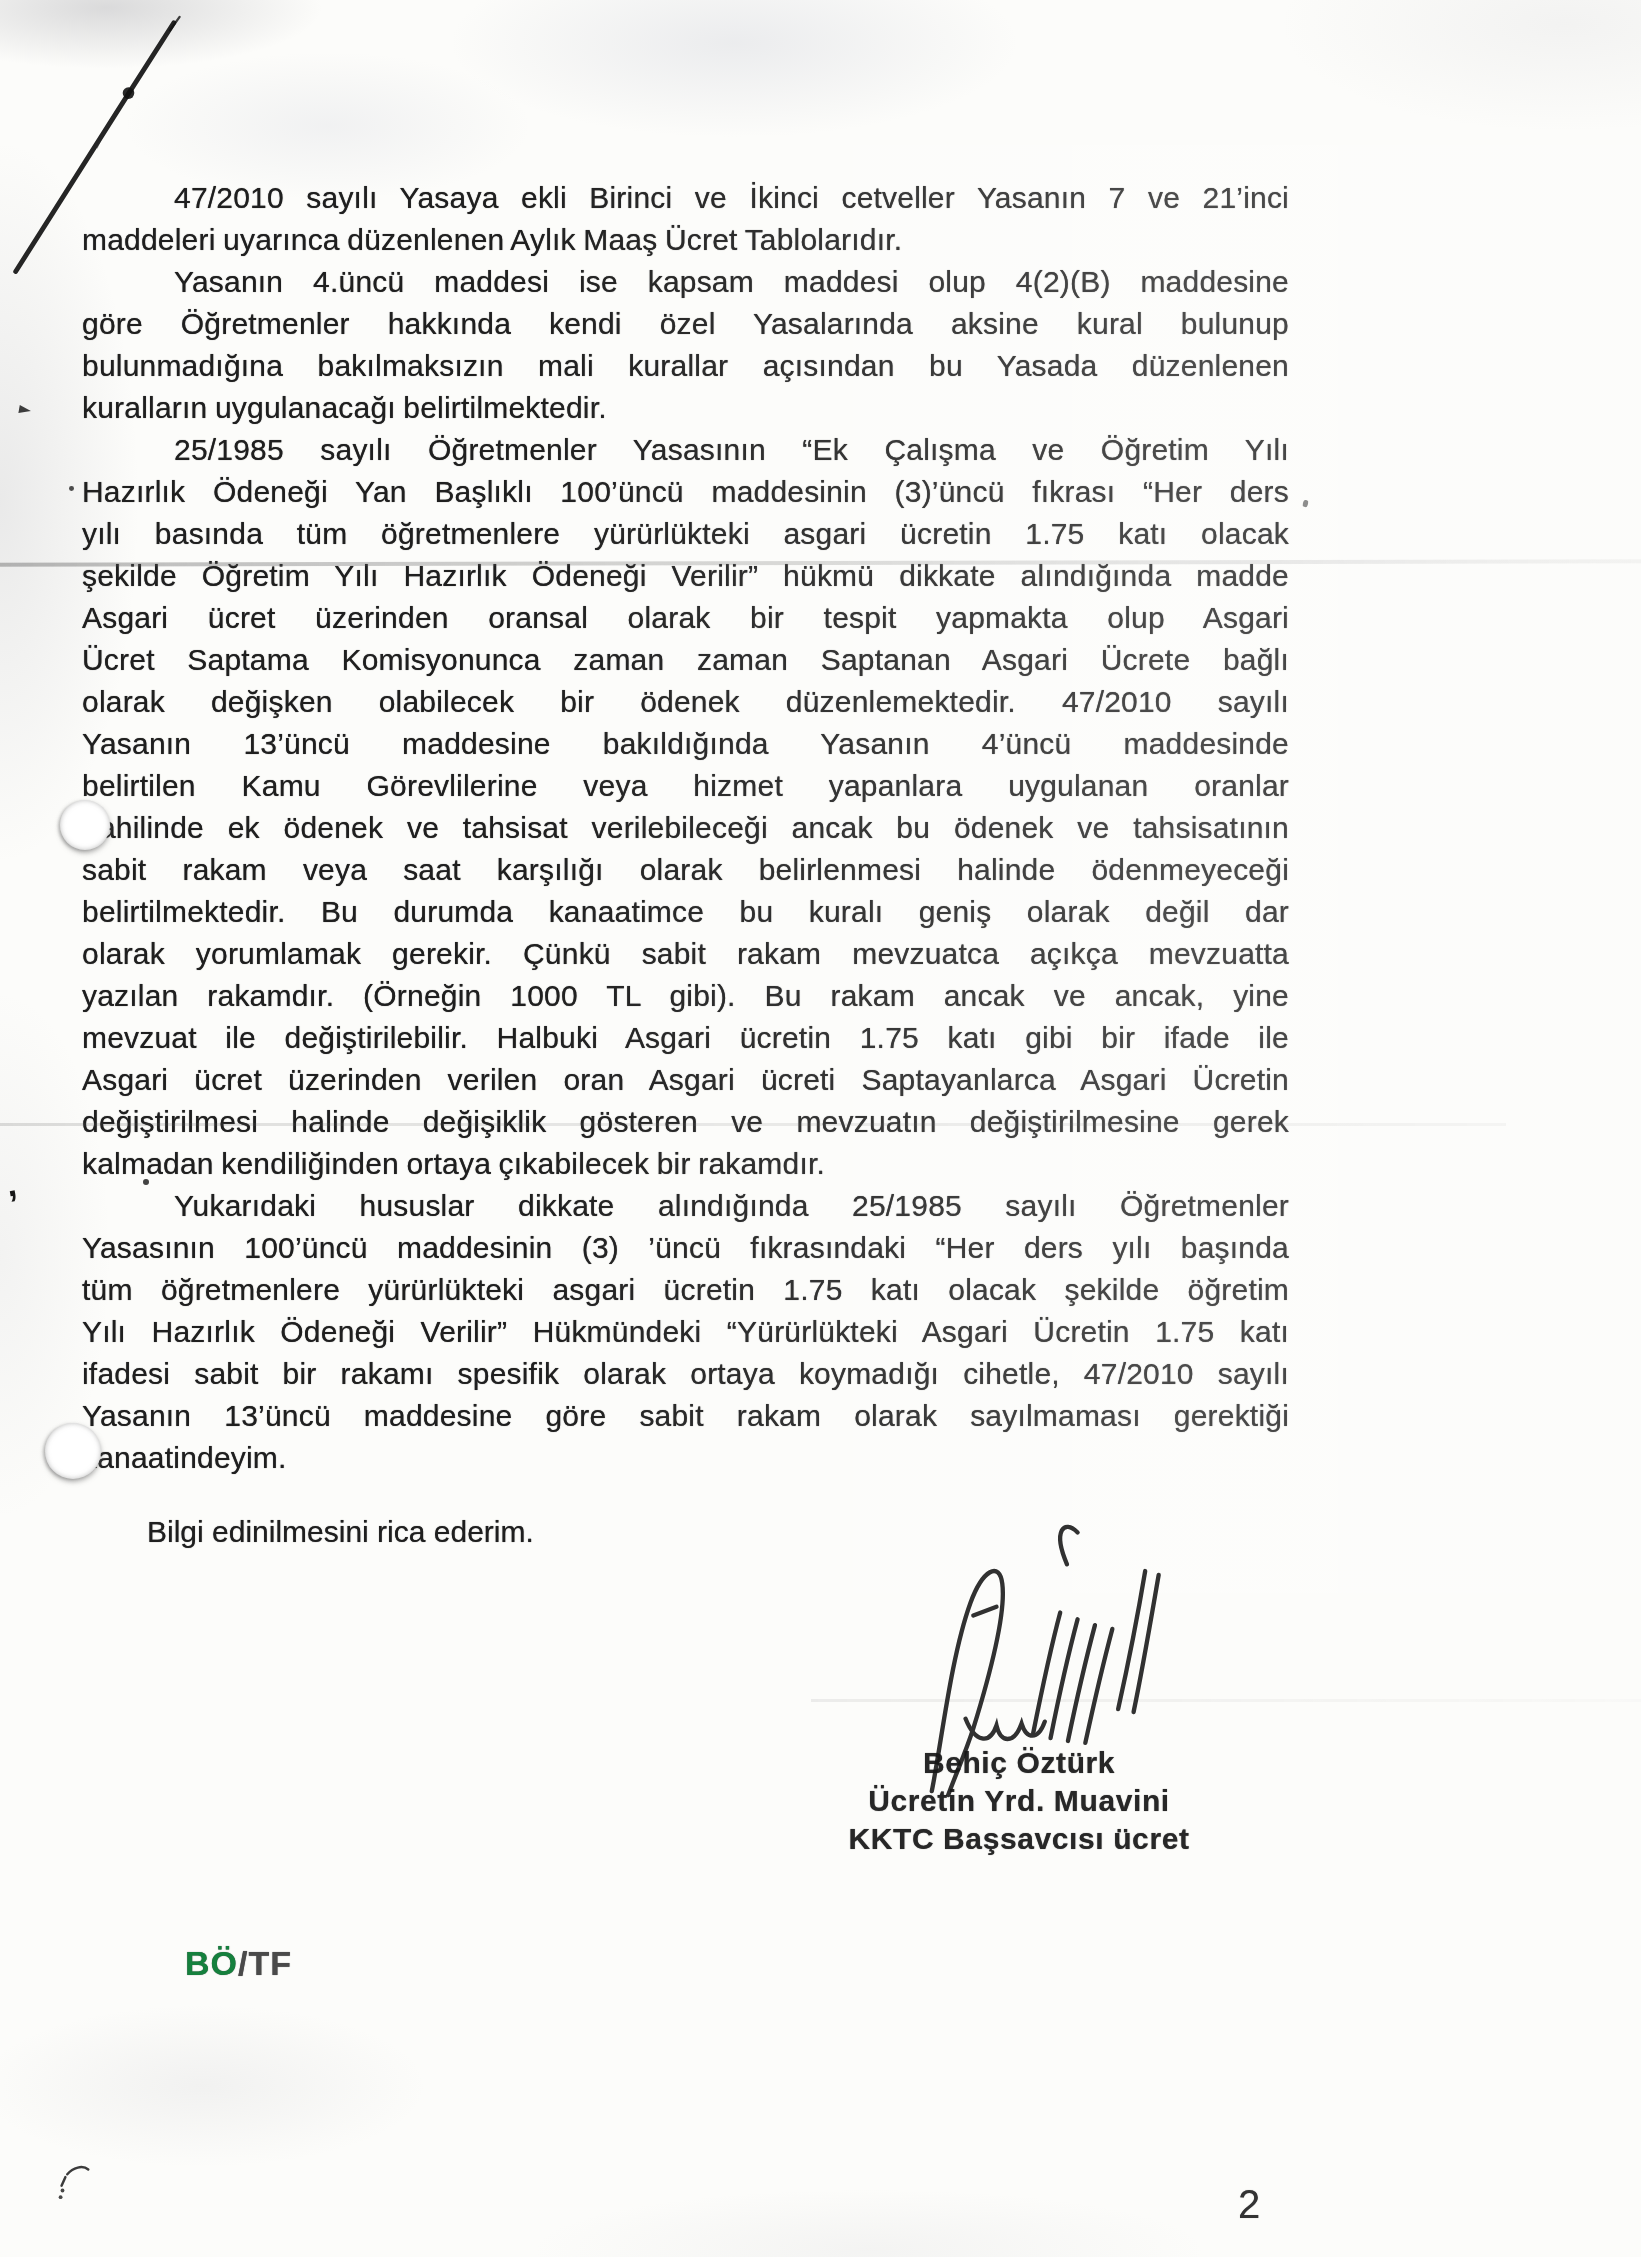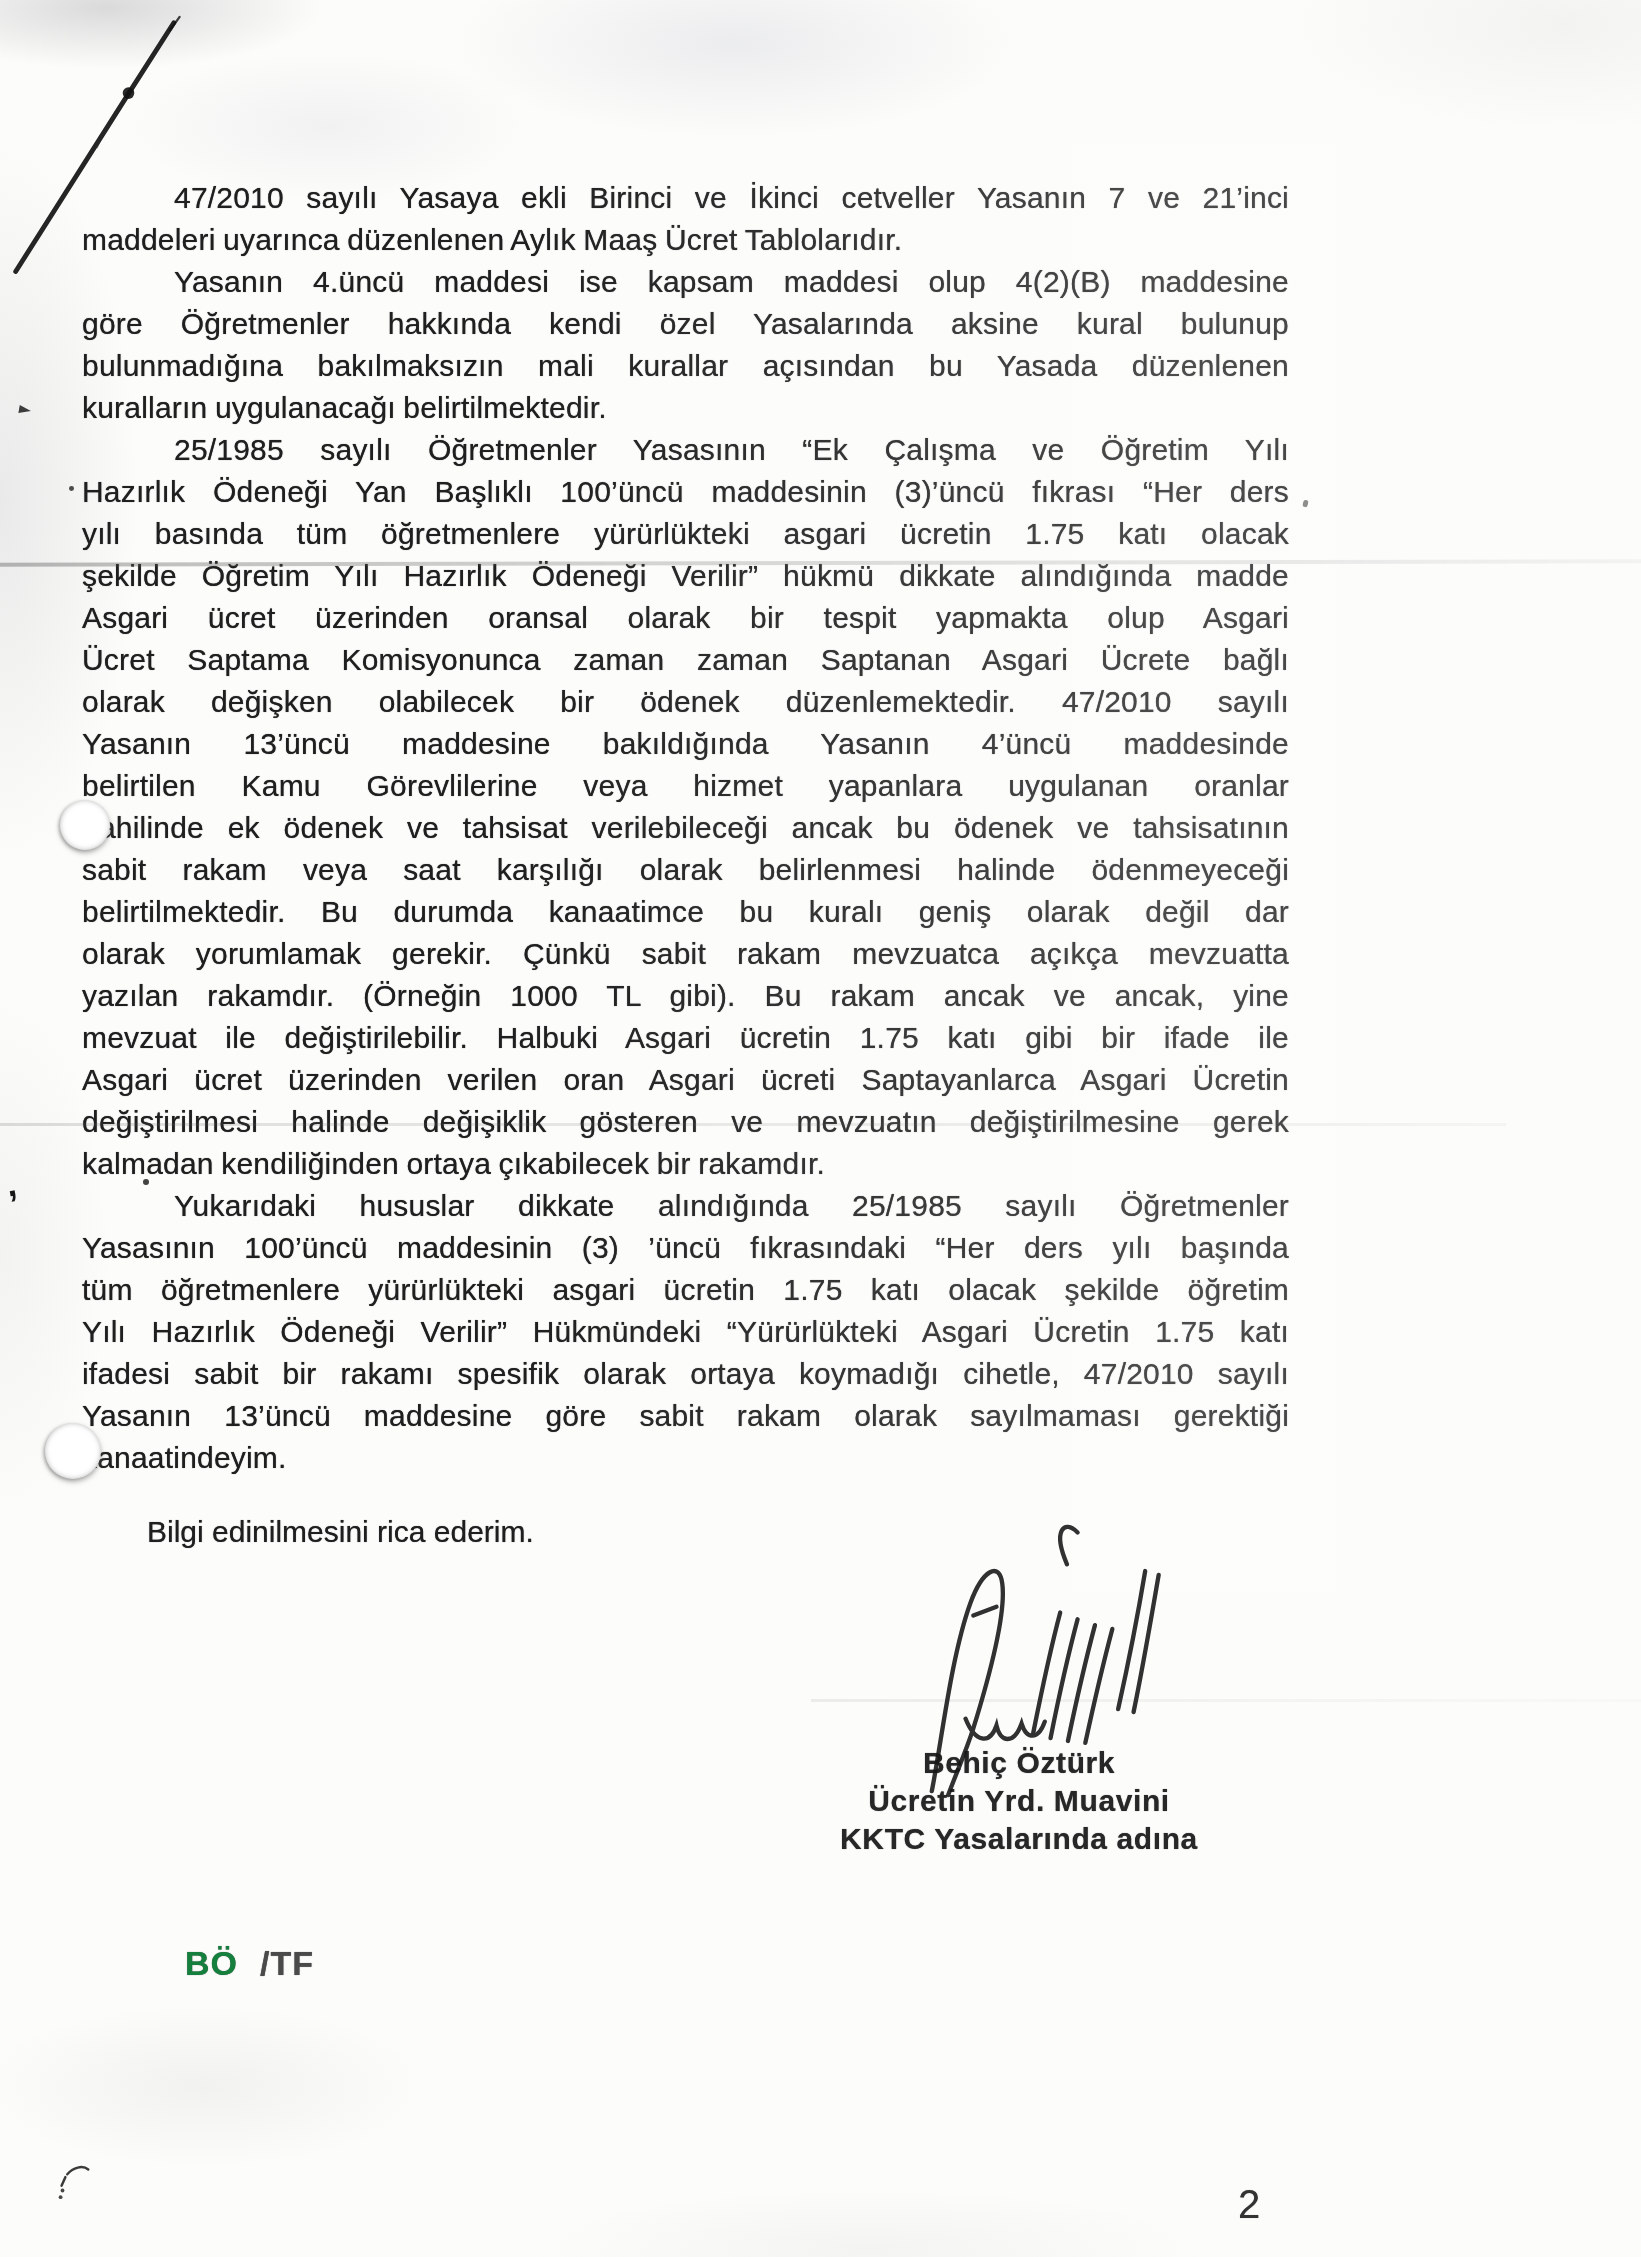--- a/index.html
+++ b/index.html
@@ -73,21 +73,21 @@
     position:absolute; left:816px; top:1744px; width:406px; z-index:2;
     text-align:center; font-weight:bold; font-size:30px; line-height:38px;
     color:#272727; letter-spacing:0.6px; text-shadow:0 0 1px rgba(40,40,40,.7);
   }
   .initials{
     position:absolute; left:185px; top:1944px; z-index:2;
     font-size:34px; font-weight:bold; letter-spacing:1px;
     text-shadow:0 0 0.8px rgba(25,25,25,.8);
   }
   .initials .i-left{ color:#15803d; }
-  .initials .i-right{ color:#4a4a4a;margin-left:22px; }
+  .initials .i-right{ color:#4a4a4a; }
   .pagenum{
     position:absolute; left:1238px; top:2182px; z-index:2;
     font-size:40px; color:#333; text-shadow:0 0 0.7px rgba(50,50,50,.7);
   }
   svg{ display:block; }
 </style>
 </head>
 <body>
 
 <div class="paper">
@@ -160,21 +160,21 @@
       <path d="M194 240 C204 194, 214 152, 222 122"></path>
       <path d="M228 205 C238 160, 248 110, 256 62"></path>
       <path d="M244 208 C254 160, 262 112, 270 66"></path>
       <path d="M70 215 C80 240, 95 242, 102 222 C106 240, 120 242, 128 220 C133 236, 145 238, 152 218"></path>
     </g>
   </svg>
 
   <div class="sig-names">
     <div>Behiç Öztürk</div>
     <div>Ücretin Yrd. Muavini</div>
-    <div>KKTC Yasalarında adına</div>
+    <div>KKTC Başsavcısı ücret</div>
   </div>
 
   <div class="initials">
     <span class="i-left">BÖ</span><span class="i-right">/TF</span>
   </div>
 
   <svg class="mark" style="left:50px; top:2159px;" width="46" height="42" viewBox="0 0 48 44">
     <g fill="none" stroke="#1a1a1a" stroke-width="2.6" stroke-linecap="round" opacity=".85">
       <path d="M18 16 C24 9, 34 6, 40 11"></path>
       <path d="M16 19 L12 28"></path>

